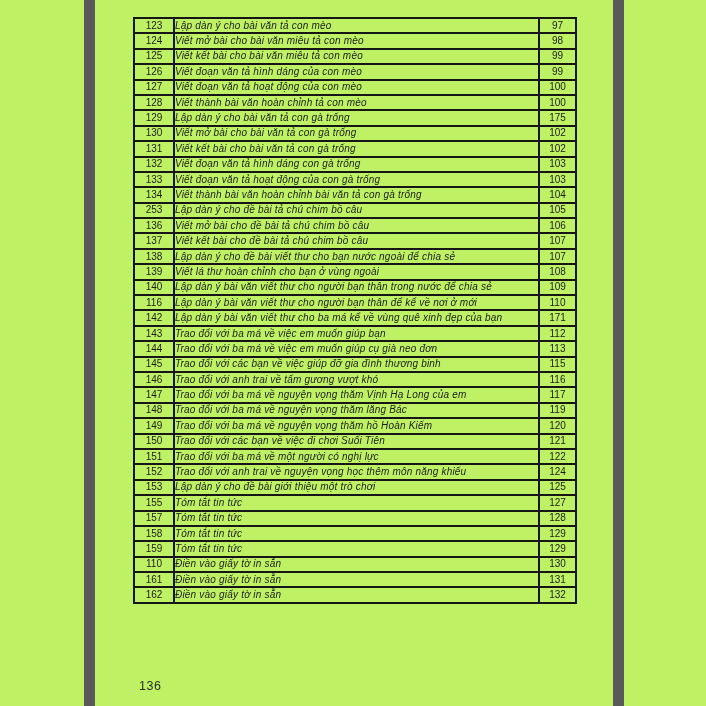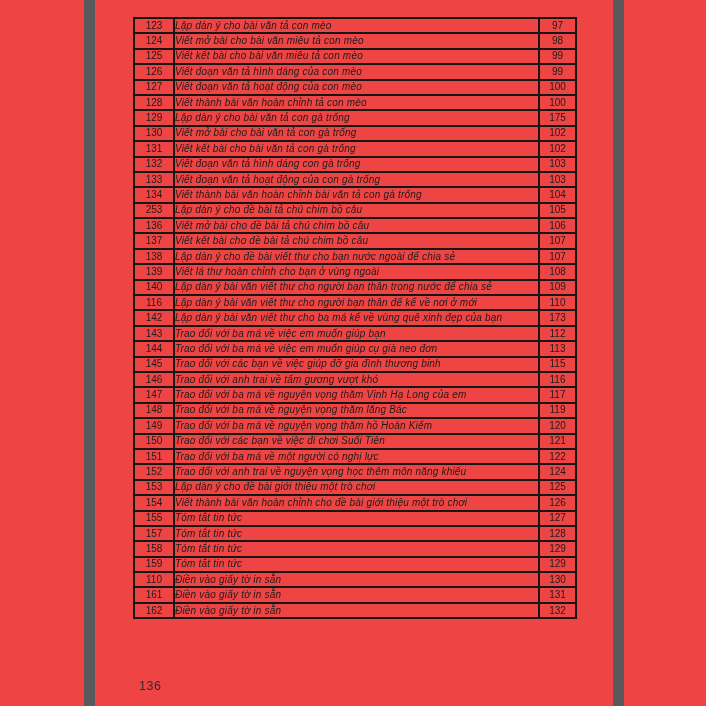--- a/index.html
+++ b/index.html
@@ -4,21 +4,21 @@
 <style>
   html, body {
     margin: 0;
     padding: 0;
     background: #ffffff;
   }
   #page {
     position: relative;
     width: 706px;
     height: 706px;
-    background: #ef4444;
+    background: #bef264;
     overflow: hidden;
     font-family: "Liberation Sans", sans-serif;
   }
   .edge-bar {
     position: absolute;
     top: 0;
     width: 11px;
     height: 706px;
     background: #59595b;
   }
@@ -155,21 +155,21 @@
           <td class="col-page">109</td>
         </tr>
         <tr>
           <td class="col-no">116</td>
           <td class="col-title">Lập dàn ý bài văn viết thư cho người bạn thân để kể về nơi ở mới</td>
           <td class="col-page">110</td>
         </tr>
         <tr>
           <td class="col-no">142</td>
           <td class="col-title">Lập dàn ý bài văn viết thư cho ba má kể về vùng quê xinh đẹp của bạn</td>
-          <td class="col-page">173</td>
+          <td class="col-page">171</td>
         </tr>
         <tr>
           <td class="col-no">143</td>
           <td class="col-title">Trao đổi với ba má về việc em muốn giúp bạn</td>
           <td class="col-page">112</td>
         </tr>
         <tr>
           <td class="col-no">144</td>
           <td class="col-title">Trao đổi với ba má về việc em muốn giúp cụ già neo đơn</td>
           <td class="col-page">113</td>
@@ -213,25 +213,20 @@
           <td class="col-no">152</td>
           <td class="col-title">Trao đổi với anh trai về nguyện vọng học thêm môn năng khiếu</td>
           <td class="col-page">124</td>
         </tr>
         <tr>
           <td class="col-no">153</td>
           <td class="col-title">Lập dàn ý cho đề bài giới thiệu một trò chơi</td>
           <td class="col-page">125</td>
         </tr>
         <tr>
-          <td class="col-no">154</td>
-          <td class="col-title">Viết thành bài văn hoàn chỉnh cho đề bài giới thiệu một trò chơi</td>
-          <td class="col-page">126</td>
-        </tr>
-        <tr>
           <td class="col-no">155</td>
           <td class="col-title">Tóm tắt tin tức</td>
           <td class="col-page">127</td>
         </tr>
         <tr>
           <td class="col-no">157</td>
           <td class="col-title">Tóm tắt tin tức</td>
           <td class="col-page">128</td>
         </tr>
         <tr>

